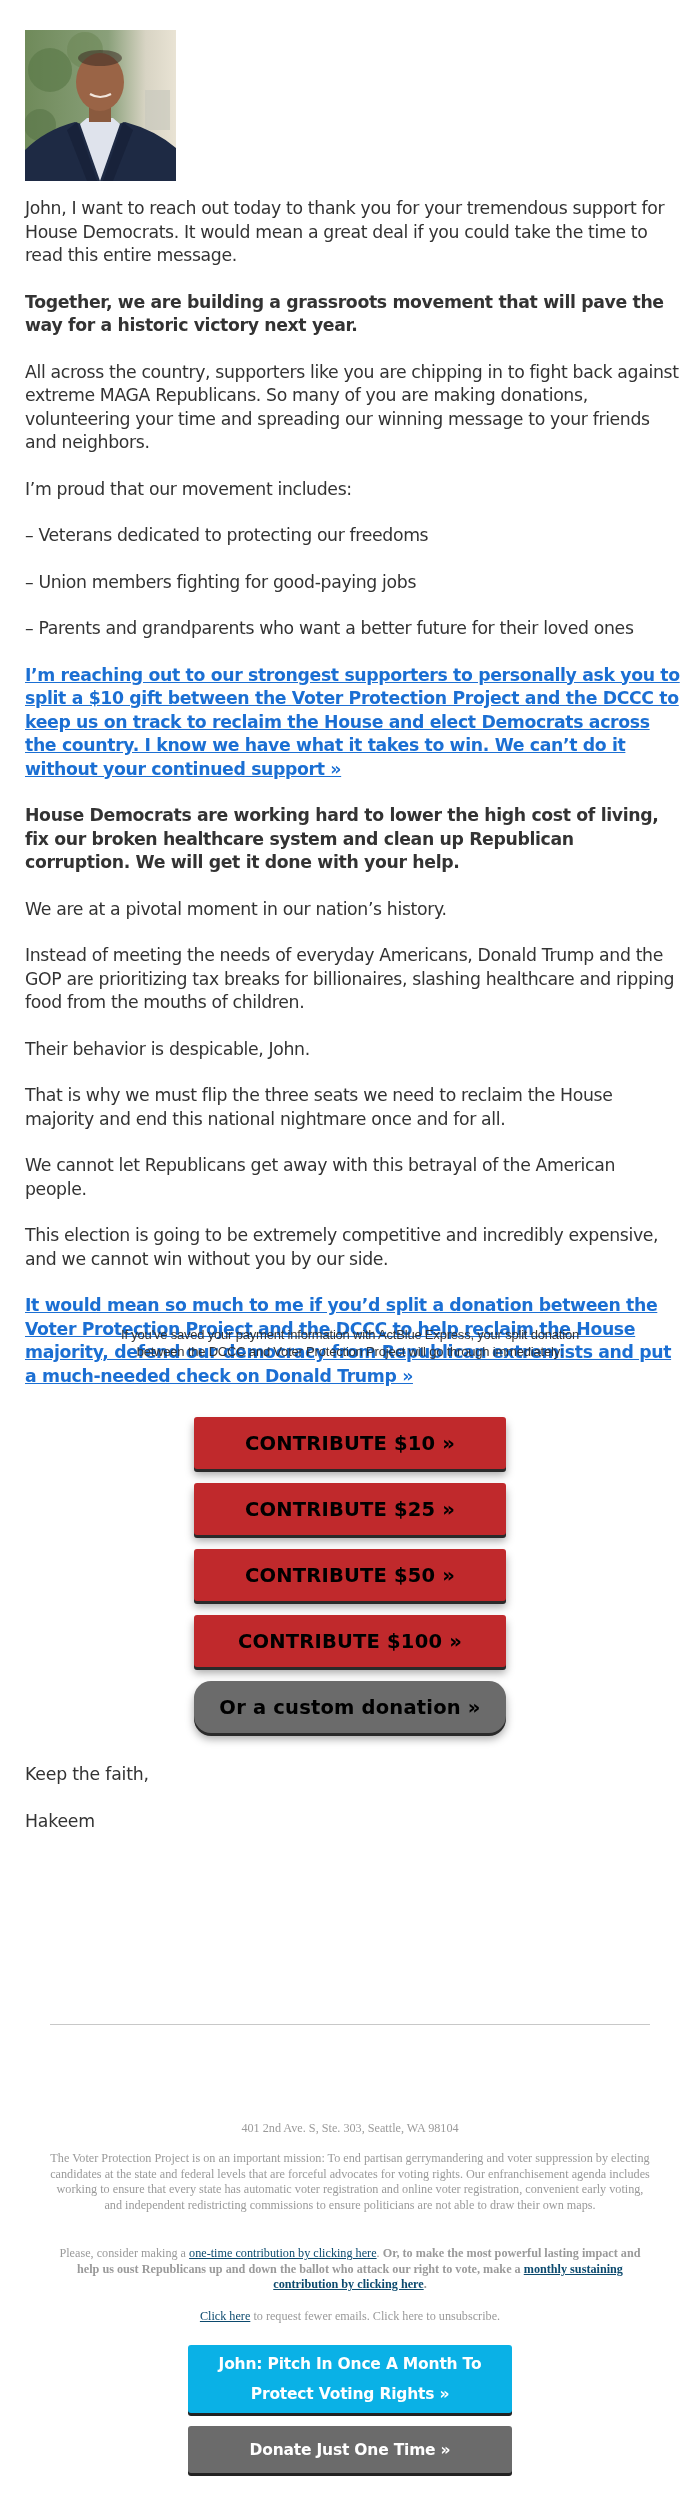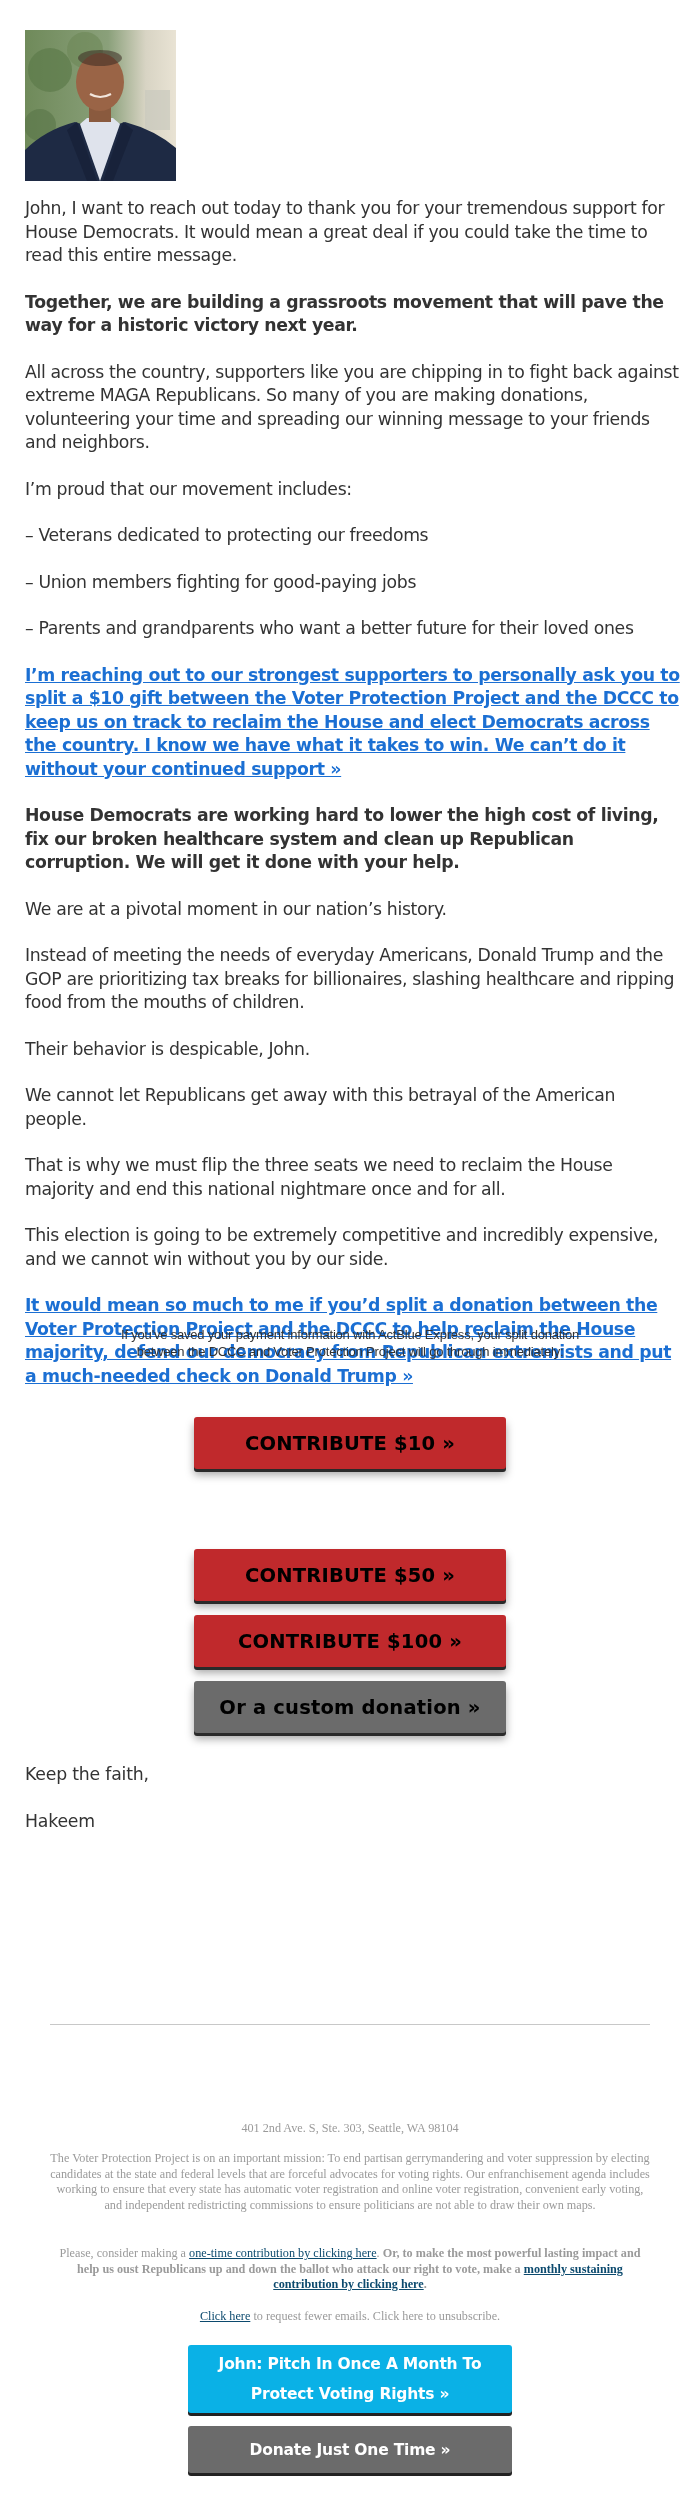--- a/index.html
+++ b/index.html
@@ -8,21 +8,21 @@
   .wrap { width: 700px; height: 2512px; position: relative; overflow: hidden; }
   .photo { position: absolute; left: 25px; top: 30px; width: 151px; height: 151px; overflow: hidden; }
   .photo svg { display: block; }
   .body { position: absolute; left: 25px; top: 197px; width: 655px; font-size: 17.3px; line-height: 23.5px; letter-spacing: -0.35px; }
   .body p { margin: 0 0 23px 0; }
   .body p.bold { font-weight: bold; }
   .body a.cta-link { color: #1b6fd3; font-weight: bold; text-decoration: underline; display: block; margin-bottom: 23px; }
   .express-note { position: absolute; left: 0; top: 1327px; width: 700px; text-align: center; font-family: "Liberation Sans", sans-serif; font-size: 13px; line-height: 16.5px; color: #333; letter-spacing: -0.2px; }
   .btn { position: absolute; left: 194px; width: 312px; height: 52px; border-radius: 3px; color: #000000; font-family: "DejaVu Sans", sans-serif; font-weight: bold; font-size: 19.5px; letter-spacing: 0.2px; display: flex; align-items: center; justify-content: center; text-decoration: none; box-shadow: 0 3px 0 #2a2a2a, 0 6px 8px rgba(0,0,0,0.35); cursor: pointer; }
   .btn.red { background: #c0292c; }
-  .btn.gray { background: #6b6b6b; }
+  .btn.gray { background: #6b6b6b; border-radius: 17px; }
   .signoff { position: absolute; left: 25px; font-size: 17.3px; color: #333; letter-spacing: -0.2px; }
   .divider { position: absolute; left: 50px; top: 2024px; width: 600px; height: 1px; background: #c8c8c8; }
   .footer-box { position: absolute; left: 145px; top: 2045px; width: 411px; height: 62px; border: 1px solid #a8a8a8; text-align: center; font-family: "Liberation Sans", sans-serif; font-size: 12.2px; line-height: 17px; color: #9a9a9a; padding-top: 3px; }
   .footer-box a { color: #9a9a9a; text-decoration: underline; }
   .footer-text { position: absolute; left: 50px; width: 600px; text-align: center; font-family: Liberation Serif, serif; font-size: 12.2px; line-height: 15.5px; color: #9a9a9a; }
   .footer-text a { color: #0c4a6e; text-decoration: underline; }
   .footer-text b { font-weight: bold; }
   .fbtn { position: absolute; left: 188px; width: 324px; border-radius: 3px; color: #fff; font-family: "DejaVu Sans", sans-serif; font-weight: bold; font-size: 15.5px; line-height: 30px; text-align: center; display: flex; align-items: center; justify-content: center; box-shadow: 0 3px 0 #222; cursor: pointer; letter-spacing: -0.2px; }
   .fbtn.blue { background: #0ab1e6; top: 2345px; height: 68px; padding: 0 20px; }
   .fbtn.gray { background: #6b6b6b; top: 2426px; height: 47px; }
@@ -69,32 +69,33 @@
     <p>All across the country, supporters like you are chipping in to fight back against extreme MAGA Republicans. So many of you are making donations, volunteering your time and spreading our winning message to your friends and neighbors.</p>
     <p>I’m proud that our movement includes:</p>
     <p>– Veterans dedicated to protecting our freedoms</p>
     <p>– Union members fighting for good-paying jobs</p>
     <p>– Parents and grandparents who want a better future for their loved ones</p>
     <a class="cta-link">I’m reaching out to our strongest supporters to personally ask you to split a $10 gift between the Voter Protection Project and the DCCC to keep us on track to reclaim the House and elect Democrats across the country. I know we have what it takes to win. We can’t do it without your continued support »</a>
     <p class="bold">House Democrats are working hard to lower the high cost of living, fix our broken healthcare system and clean up Republican corruption. We will get it done with your help.</p>
     <p>We are at a pivotal moment in our nation’s history.</p>
     <p>Instead of meeting the needs of everyday Americans, Donald Trump and the GOP are prioritizing tax breaks for billionaires, slashing healthcare and ripping food from the mouths of children.</p>
     <p>Their behavior is despicable, John.</p>
+    <p>That is why we must flip the three seats we need to reclaim the House majority and end this national nightmare once and for all.</p>
     <p>We cannot let Republicans get away with this betrayal of the American people.</p>
-    <p>That is why we must flip the three seats we need to reclaim the House majority and end this national nightmare once and for all.</p>
     <p>This election is going to be extremely competitive and incredibly expensive, and we cannot win without you by our side.</p>
     <a class="cta-link">It would mean so much to me if you’d split a donation between the Voter Protection Project and the DCCC to help reclaim the House majority, defend our democracy from Republican extremists and put a much-needed check on Donald Trump »</a>
   </div>
 
   <div class="express-note">
     <div>If you've saved your payment information with ActBlue Express, your split donation</div>
     <div>between the DCCC and Voter Protection Project will go through immediately:</div>
   </div>
 
   <a class="btn red" style="top:1417px;">CONTRIBUTE $10 »</a>
+  <a class="btn red" style="top:1483px;">CONTRIBUTE $25 »</a>
   <a class="btn red" style="top:1549px;">CONTRIBUTE $50 »</a>
   <a class="btn red" style="top:1615px;">CONTRIBUTE $100 »</a>
   <a class="btn gray" style="top:1681px;">Or a custom donation »</a>
 
   <div class="signoff" style="top:1764px;">Keep the faith,</div>
   <div class="signoff" style="top:1811px;">Hakeem</div>
 
   <div class="divider"></div>
 
 

